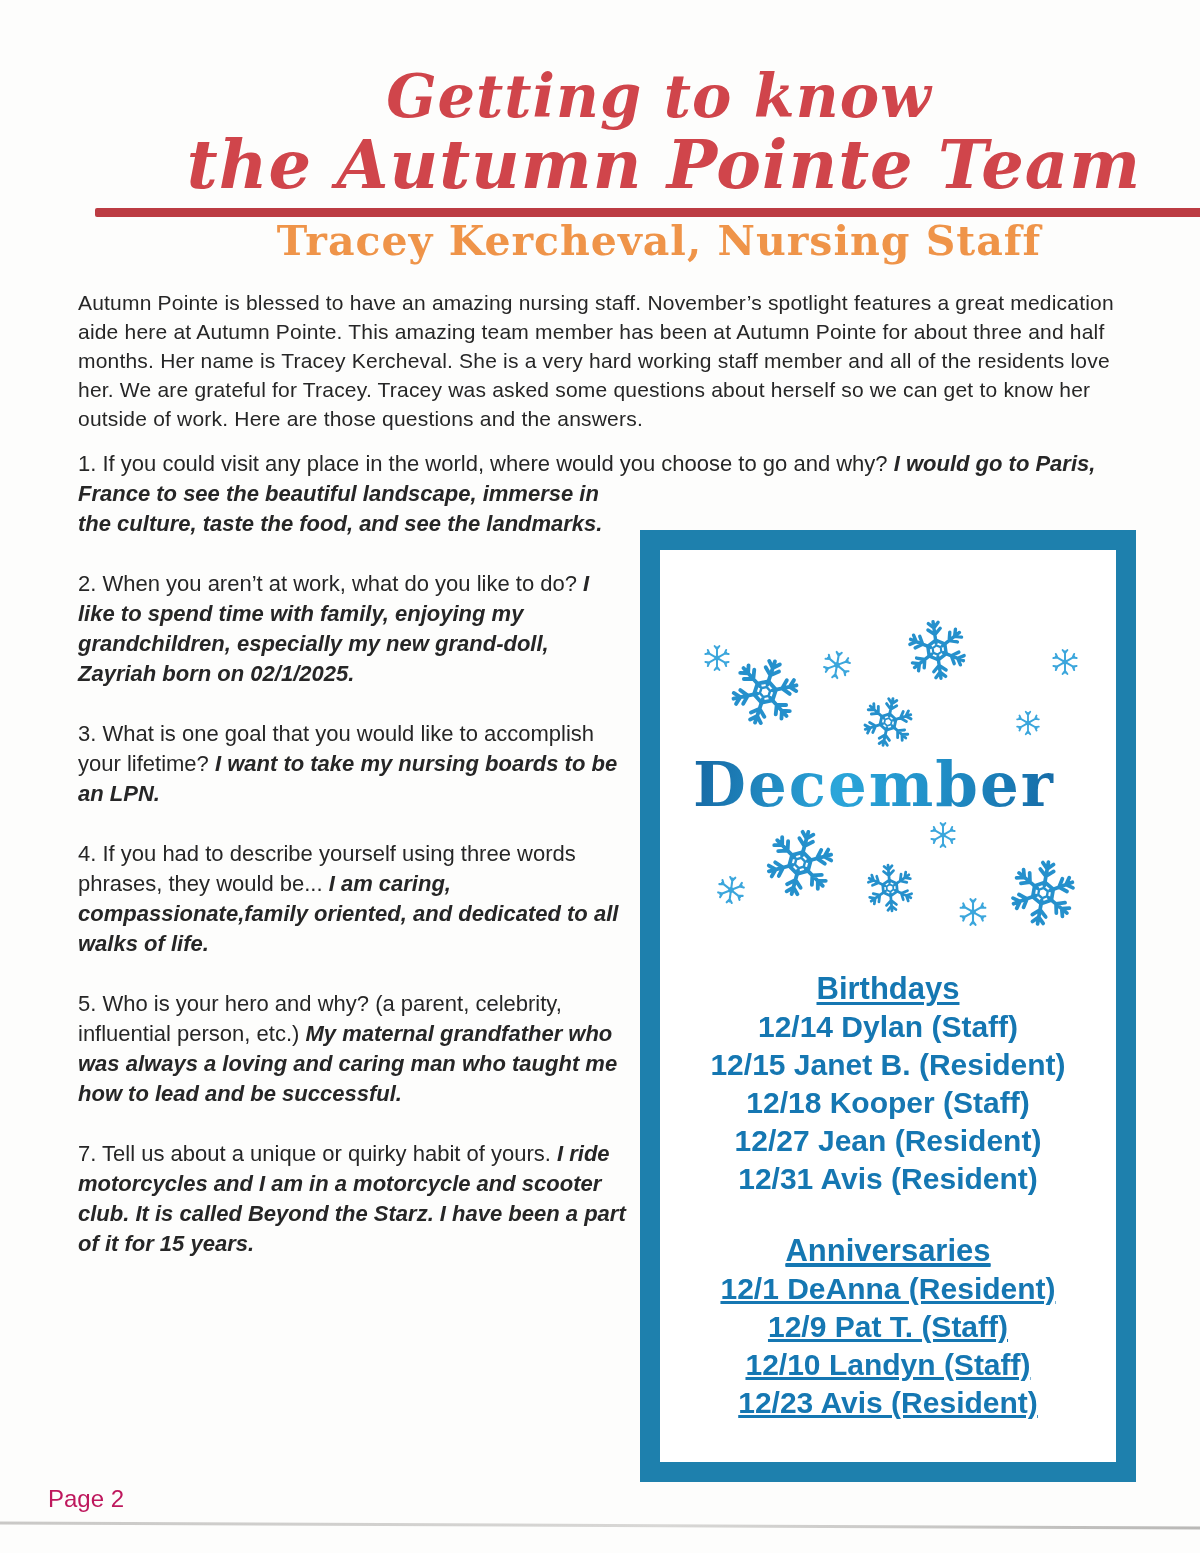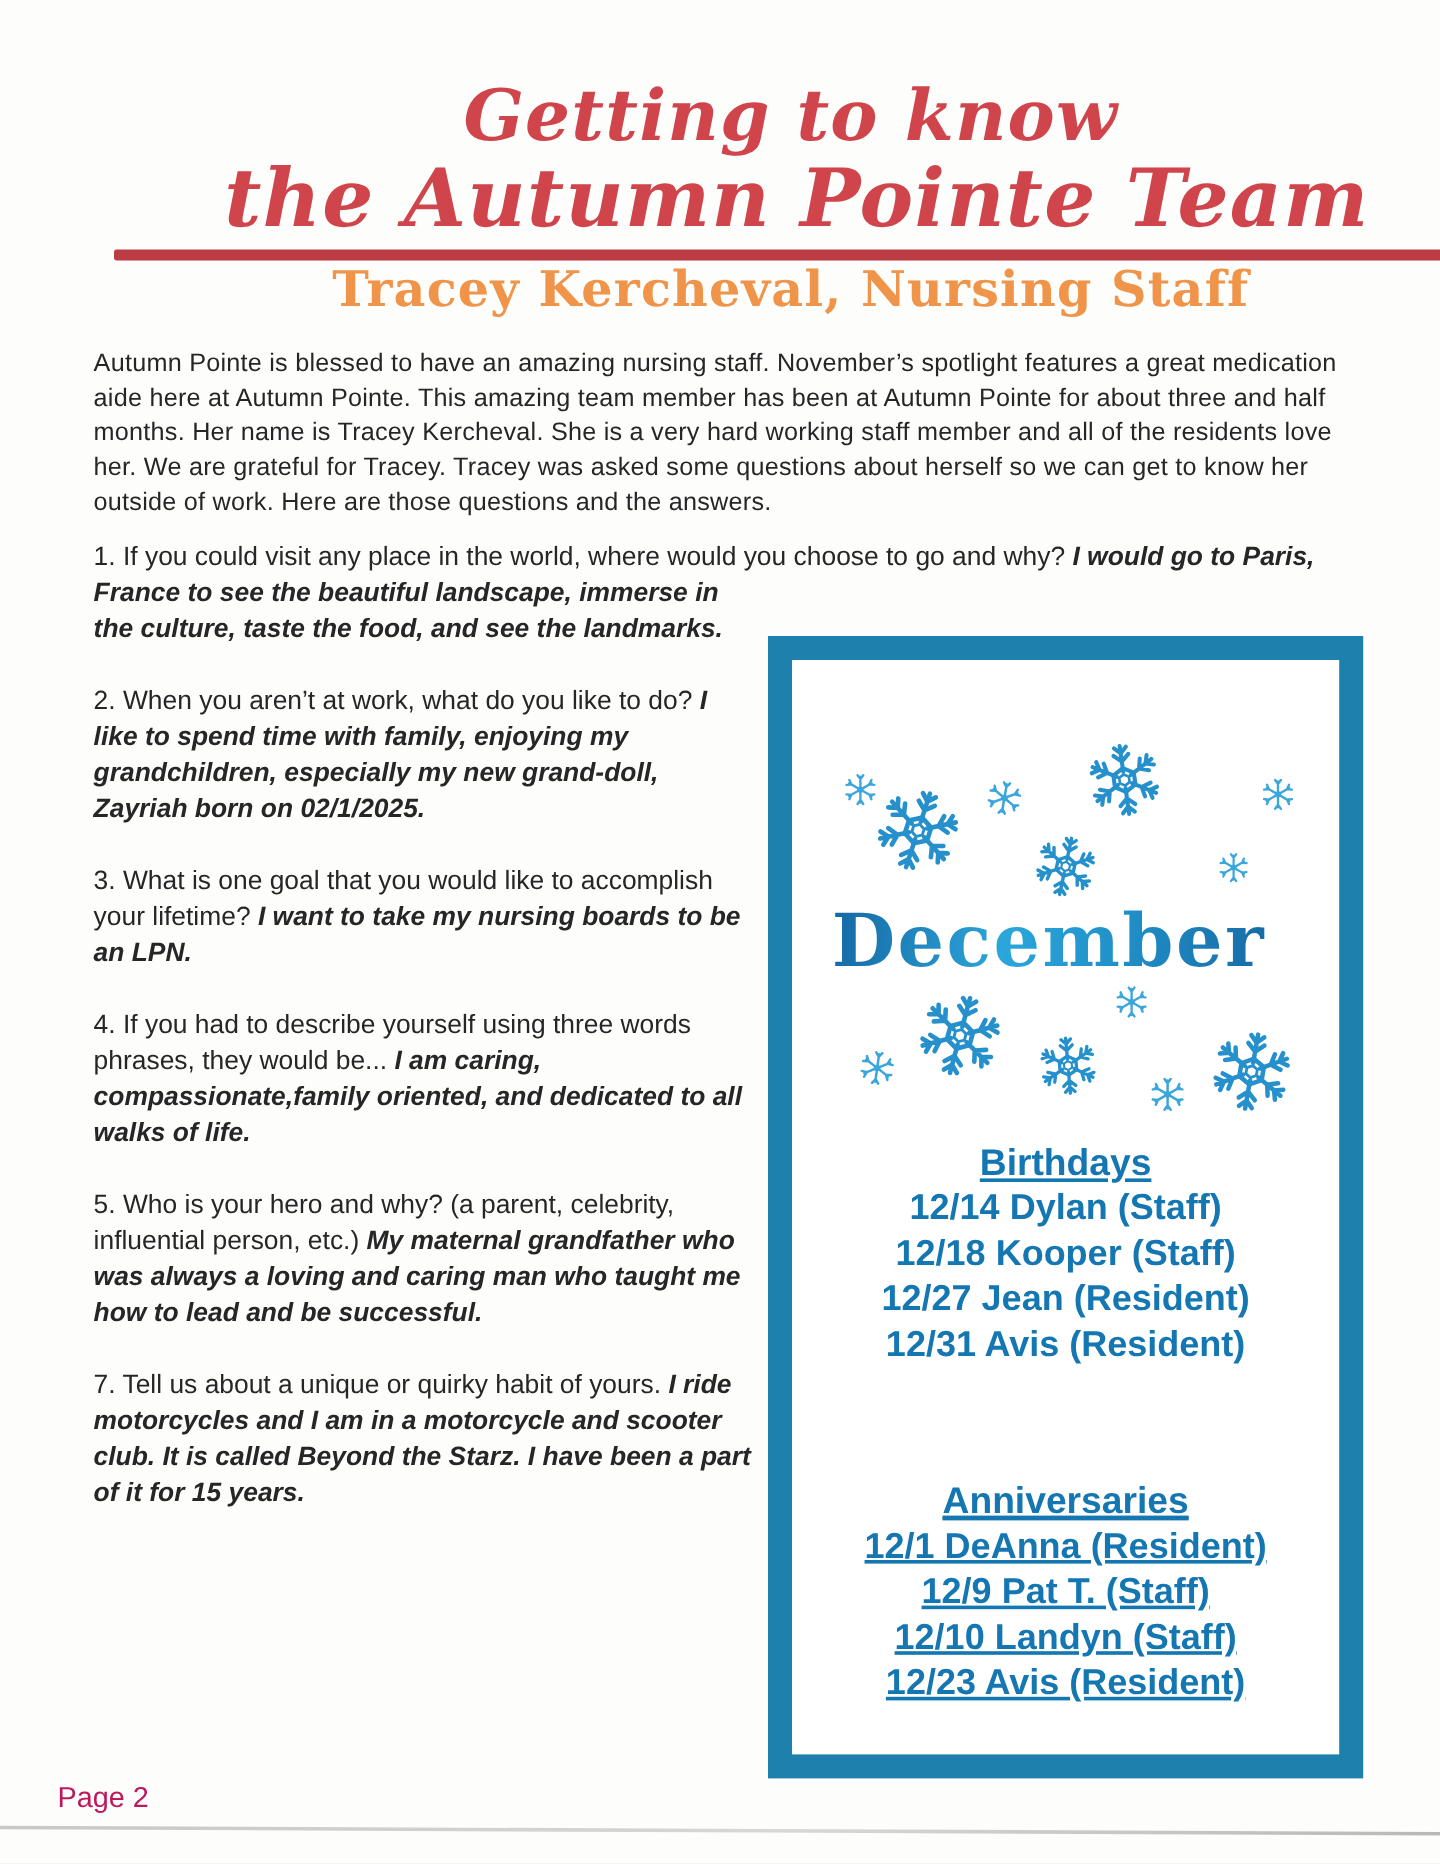--- a/index.html
+++ b/index.html
@@ -56,21 +56,21 @@
     letter-spacing:2px;color:var(--month-blue);
     background:linear-gradient(100deg,#14639f 8%,#2ba6da 42%,#2191c9 62%,#14639f 95%);
     -webkit-background-clip:text;background-clip:text;-webkit-text-fill-color:transparent;
   }
   .cal-sec{position:absolute;left:0;right:0;text-align:center;font-weight:bold;color:var(--cal-blue);}
   .cal-head{
     font-size:31px;line-height:38px;
     text-decoration:underline;text-decoration-thickness:3px;text-underline-offset:3px;
   }
   .cal-line{font-size:30px;line-height:38px;}
-  .birthdays{top:400px;}
+  .birthdays{top:420px;}
   .anniversaries{top:682px;text-decoration:underline;}
 
   
   .pagenum{position:absolute;left:48px;top:1484px;font-size:24px;line-height:30px;color:#be185d;}
   .scan-line{
     position:absolute;left:-4px;top:1524px;width:1210px;height:3px;
     background:linear-gradient(90deg,#c9c8c6 0%,#d8d7d5 55%,#b9b8b6 100%);
     transform:rotate(.25deg);
   }
   .svg-defs{position:absolute;width:0;height:0;overflow:hidden;}
@@ -195,20 +195,21 @@
             <use href="#flakeA"></use>
           </g>
         </svg>
       </div>
     <div class="month">December</div>
 
     <section class="cal-sec birthdays">
       <div class="cal-head">Birthdays</div>
       <div>
           <div class="cal-line">12/14 Dylan (Staff)</div>
+          <div class="cal-line">12/15 Janet B. (Resident)</div>
           <div class="cal-line">12/18 Kooper (Staff)</div>
           <div class="cal-line">12/27 Jean (Resident)</div>
           <div class="cal-line">12/31 Avis (Resident)</div>
         </div>
     </section>
 
     <section class="cal-sec anniversaries">
       <div class="cal-head">Anniversaries</div>
       <div>
           <div class="cal-line">12/1 DeAnna (Resident)</div>

